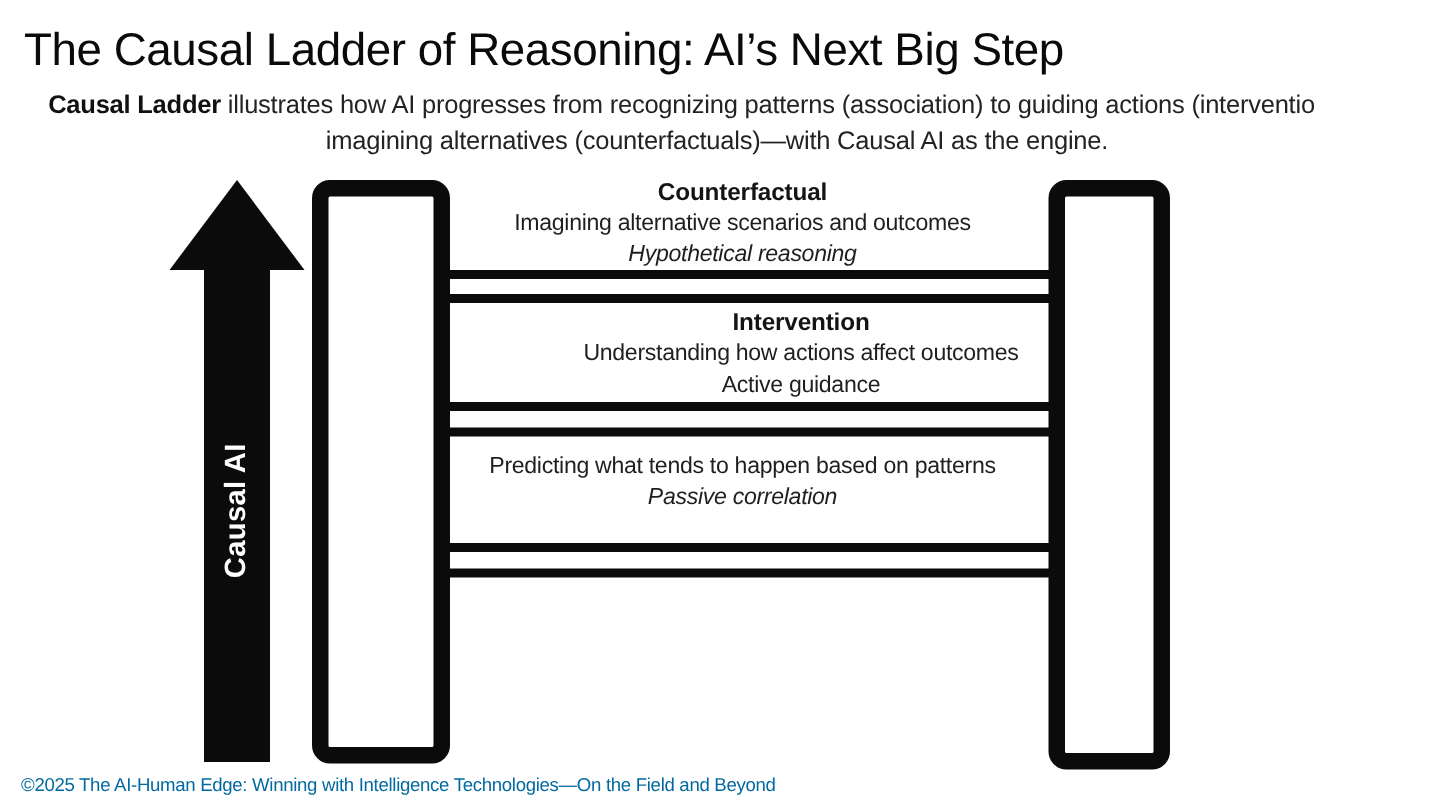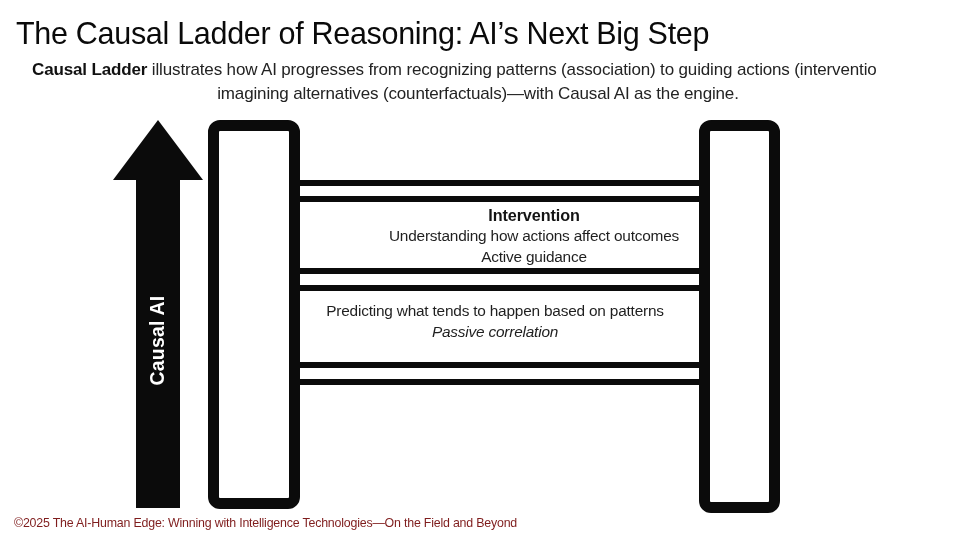--- a/index.html
+++ b/index.html
@@ -156,21 +156,21 @@
   #step-intervention   { top: 205px; margin-left: 39px; }
   #step-association    { top: 301px; }
 
   
   #footer {
     position: absolute;
     left: 14px;
     top: 515px;
     font-size: 12.4px;
     line-height: 16px;
-    color: #7f1d1d;
+    color: #0369a1;
     letter-spacing: -0.2px;
     white-space: nowrap;
   }
 </style>
 </head>
 <body>
 
 <div id="slide">
 
   <div id="title">The Causal Ladder of Reasoning: AI’s Next Big Step</div>
@@ -193,20 +193,25 @@
 
   <div class="rung" style="top:180px;"></div>
   <div class="rung" style="top:196px;"></div>
 
   <div class="rung" style="top:268px;"></div>
   <div class="rung" style="top:285px;"></div>
 
   <div class="rung" style="top:362px;"></div>
   <div class="rung" style="top:379px;"></div>
 
+  <div class="step" id="step-counterfactual">
+    <div class="step-title">Counterfactual</div>
+    <div class="step-desc">Imagining alternative scenarios and outcomes</div>
+    <div class="step-note italic">Hypothetical reasoning</div>
+  </div>
 
   <div class="step" id="step-intervention">
     <div class="step-title">Intervention</div>
     <div class="step-desc">Understanding how actions affect outcomes</div>
     <div class="step-note">Active guidance</div>
   </div>
 
   <div class="step" id="step-association">
     <div class="step-desc">Predicting what tends to happen based on patterns</div>
     <div class="step-note italic">Passive correlation</div>

